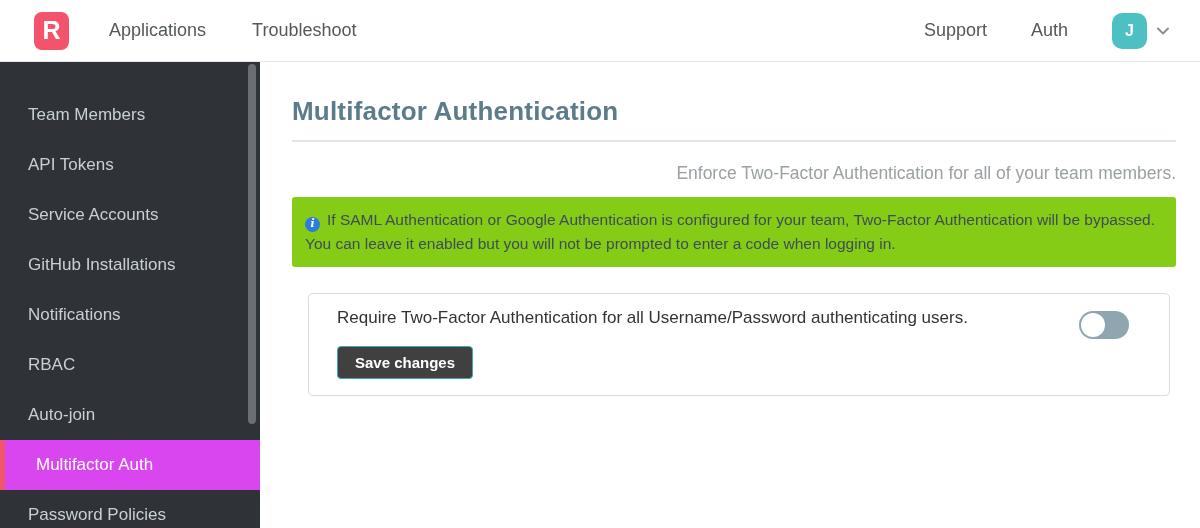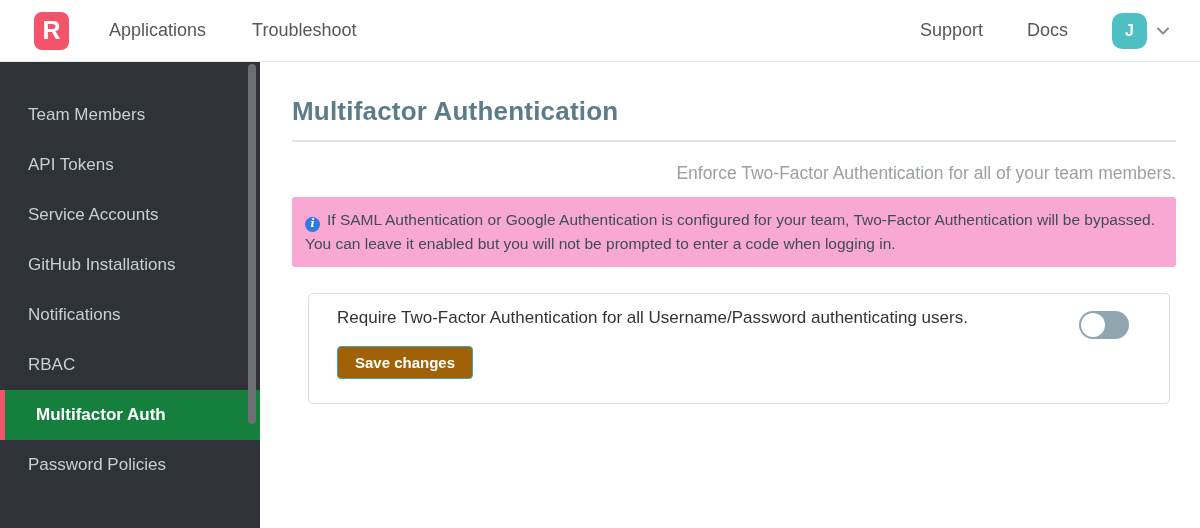--- a/index.html
+++ b/index.html
@@ -48,65 +48,65 @@
   .sidebar {
     width:260px; flex-shrink:0; background:#2f3337;
     position:relative; padding-top:28px; overflow:hidden;
   }
   .sidebar ul { list-style:none; margin:0; padding:0; }
   .sidebar li {
     height:50px; display:flex; align-items:center; padding-left:28px;
     color:#c7d0d4; font-size:17px; cursor:pointer; white-space:nowrap;
   }
   .sidebar li.active {
-    background:#15803d; border-left:5px solid #f1556b; padding-left:31px;
-    color:#ffffff; font-weight:bold;
+    background:#d946ef; border-left:5px solid #f1556b; padding-left:31px;
+    color:#ffffff; font-weight:normal;
   }
   .scroll-thumb {
     position:absolute; top:2px; right:4px; width:8px; height:360px;
     border-radius:4px; background:#6b6f73; cursor:pointer;
   }
 
   
   .main { flex:1; padding:0 24px 0 32px; background:#fff; }
   .page-title {
     margin:34px 0 0; font-size:26px; font-weight:bold; color:#5c7c8a;
     letter-spacing:0.2px;
   }
   .divider { height:2px; background:#dfe6e9; margin-top:13px; }
   .description { margin-top:21px; font-size:17.5px; color:#9aa0a3;text-align:right; }
 
   .banner {
-    margin-top:13px; background:#f9a8d4; border-radius:3px;
+    margin-top:13px; background:#84cc16; border-radius:3px;
     padding:11px 13px; font-size:15.5px; line-height:24px; color:#3f4d55;
   }
   .info-icon {
     display:inline-flex; width:15px; height:15px; border-radius:50%;
     background:#2e7ce0; color:#fff; align-items:center; justify-content:center;
     font-size:11px; font-family:"DejaVu Serif", serif; font-style:italic; font-weight:bold;
     vertical-align:-2px; margin-right:7px;
   }
   .info-icon::before { content:"i"; }
 
   .card {
     margin:26px 6px 0 16px; border:1px solid #d9dde0; border-radius:5px;
-    padding:14px 28px 24px; position:relative; background:#fff;
+    padding:14px 28px 16px; position:relative; background:#fff;
   }
   .card-label { font-size:17px; line-height:20px; color:#313436; max-width:760px; }
   .toggle {
     position:absolute; top:17px; right:40px; width:50px; height:28px;
     background:#8fa6b0; border-radius:14px; cursor:pointer;
   }
   .toggle-knob {
     position:absolute; top:2px; left:2px; width:24px; height:24px;
     background:#fff; border-radius:50%;
   }
   .save-btn {
     margin-top:18px; display:inline-block;
-    background:#a16207; border:1px solid #3da9ae; border-radius:4px;
+    background:#404040; border:1px solid #3da9ae; border-radius:4px;
     color:#fff; font-weight:bold; font-size:15px; padding:7px 17px;
     cursor:pointer; font-family:inherit;
   }
 </style>
 </head>
 <body>
 
 <header class="navbar">
   <div class="logo">
     <span>R</span>
@@ -115,21 +115,21 @@
   <nav class="nav-left">
     <span class="nav-link">Applications</span>
     <span class="nav-link">Troubleshoot</span>
   </nav>
 
   <nav class="nav-right">
     <div class="nav-tab">
       <span class="nav-link">Support</span>
     </div>
     <div class="nav-tab">
-      <span class="nav-link">Docs</span>
+      <span class="nav-link">Auth</span>
     </div>
     <div class="user-group">
       <div class="avatar">
         <span>J</span>
       </div>
       <span class="chevron">
         <svg width="18" height="18" viewBox="0 0 18 18" fill="none">
           <polyline points="4,6.5 9,11.5 14,6.5" stroke="#8b8e90" stroke-width="2" stroke-linecap="round" stroke-linejoin="round"></polyline>
         </svg>
       </span>
@@ -140,20 +140,21 @@
 <div class="layout">
 
   <aside class="sidebar">
     <ul>
       <li>Team Members</li>
       <li>API Tokens</li>
       <li>Service Accounts</li>
       <li>GitHub Installations</li>
       <li>Notifications</li>
       <li>RBAC</li>
+      <li>Auto-join</li>
       <li class="active">Multifactor Auth</li>
       <li>Password Policies</li>
     </ul>
     <div class="scroll-thumb"></div>
   </aside>
 
   <main class="main">
     <h1 class="page-title">Multifactor Authentication</h1>
     <div class="divider"></div>
 

